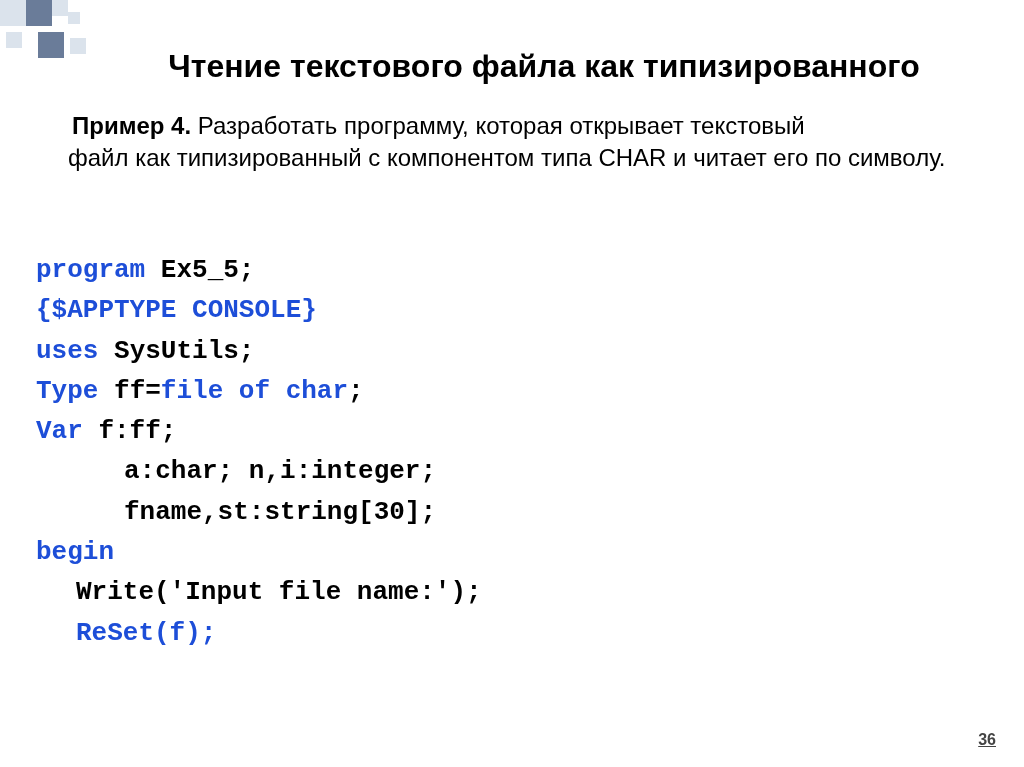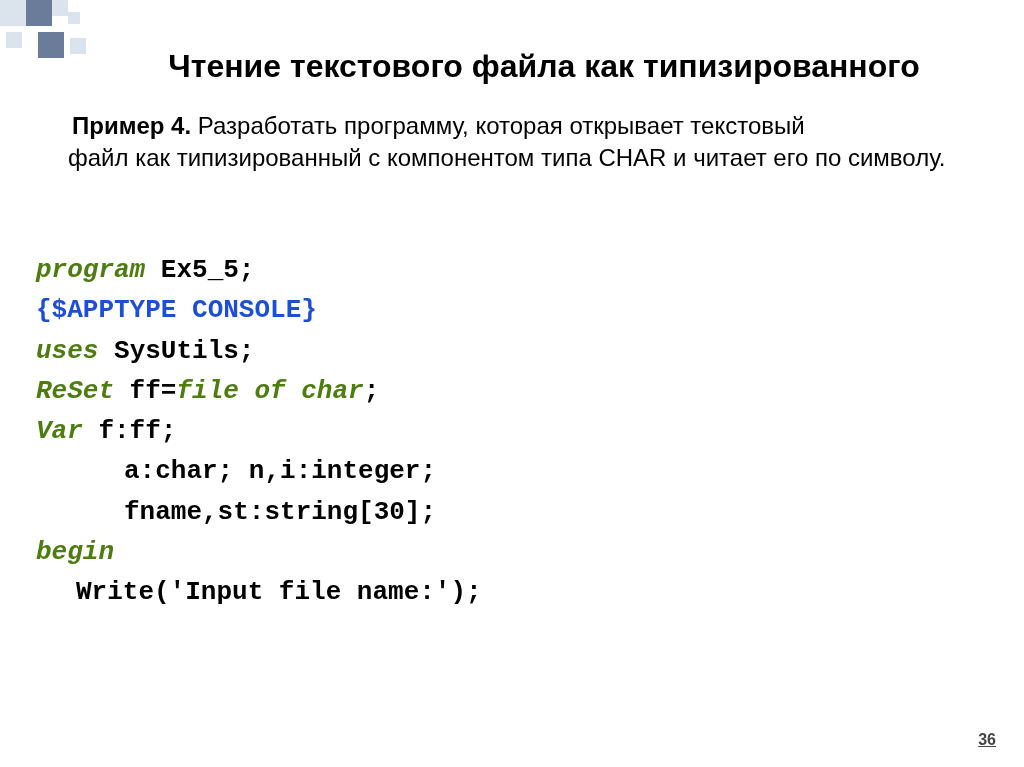--- a/index.html
+++ b/index.html
@@ -59,21 +59,21 @@
       position: absolute;
       top: 250px;
       left: 36px;
       right: 36px;
       font-family: "Courier New", Courier, monospace;
       font-size: 26px;
       font-weight: bold;
       line-height: 1.55;
       color: #000;
     }
-    .code .kw { color: #4d7c0f; font-style: italic; }
+    .code .kw { color: #1d4ed8; }
     .code .dir { color: #1d4ed8; }
     .ind1 { padding-left: 40px; }
     .ind2 { padding-left: 88px; }
     .page-num {
       position: absolute;
       right: 28px;
       bottom: 18px;
       font-size: 16px;
       font-weight: bold;
       color: #444;
@@ -97,21 +97,22 @@
 
 <div class="example">
   <span class="lead">Пример 4.</span><span> Разработать программу, которая открывает текстовый</span>
   <span class="cont">файл как типизированный с компонентом типа CHAR и читает его по символу.</span>
 </div>
 
 <div class="code">
   <div><span class="kw">program</span><span> Ex5_5;</span></div>
   <div><span class="dir">{$APPTYPE CONSOLE}</span></div>
   <div><span class="kw">uses</span><span>  SysUtils;</span></div>
-  <div><span class="kw">ReSet</span><span>  ff=</span><span class="kw">file of char</span><span>;</span></div>
+  <div><span class="kw">Type</span><span>  ff=</span><span class="kw">file of char</span><span>;</span></div>
   <div><span class="kw">Var</span><span>  f:ff;</span></div>
   <div class="ind2"><span>a:char;       n,i:integer;</span></div>
   <div class="ind2"><span>fname,st:string[30];</span></div>
   <div><span class="kw">begin</span></div>
   <div class="ind1"><span>Write('Input file name:');</span></div>
+  <div class="ind1"><span class="kw">ReSet(f);</span></div>
 </div>
 
 <div class="page-num">36</div>
 
 </body></html>

